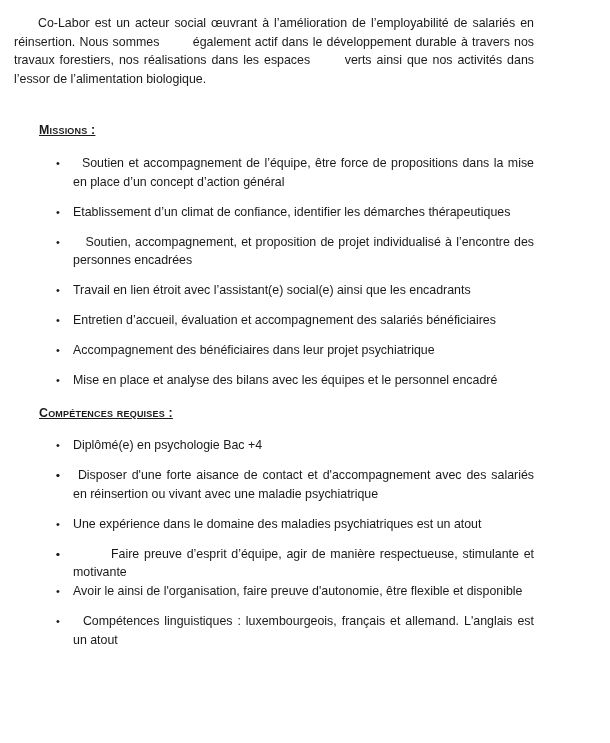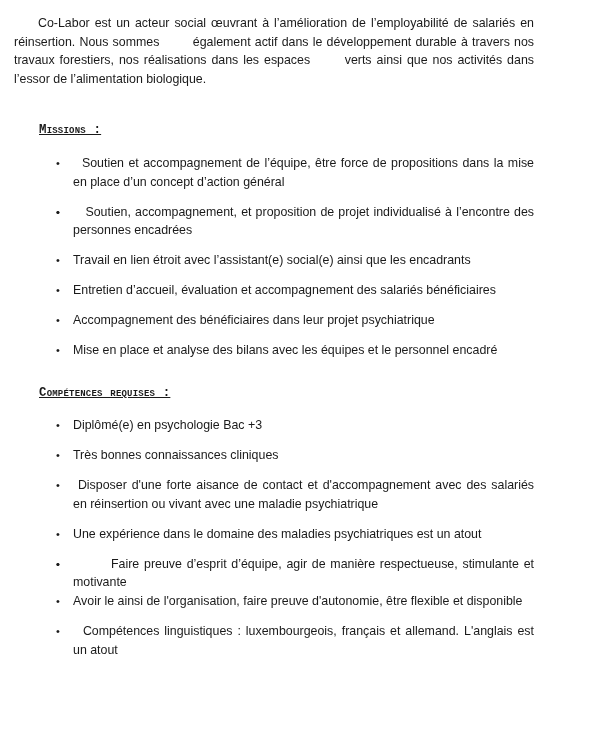--- a/index.html
+++ b/index.html
@@ -26,24 +26,23 @@
     margin: 0;
     text-align: justify;
     text-indent: 24px;
   }
   .section-heading {
     font-weight: bold;
     font-variant: small-caps;
     text-decoration: underline;
     letter-spacing: 0.2px;
     margin: 0 0 14px 25px;
-    font-family: Liberation Mono, monospace;
   }
   .heading-missions   { margin-top: 33px; }
-  .heading-competences{ margin-top: 24px; }
+  .heading-competences{ margin-top: 14px; }
   ul.bullet-list {
     list-style: none;
     margin: 0;
     padding: 0;
   }
   li.bullet-item {
     position: relative;
     padding-left: 59px;
     margin: 0 0 11.4px 0;
     text-align: justify;
@@ -65,20 +64,21 @@
 
   <div class="section-heading heading-missions">Missions&nbsp;:</div>
 
   <ul class="bullet-list">
     <li class="bullet-item">
       <span class="bullet-glyph">•</span>
       <span>&nbsp;&nbsp;Soutien et accompagnement de l’équipe, être force de propositions dans la mise en place d’un concept d’action général</span>
     </li>
     <li class="bullet-item">
       <span class="bullet-glyph">•</span>
+      <span>Etablissement d’un climat de confiance, identifier les démarches thérapeutiques</span>
     </li>
     <li class="bullet-item">
       <span class="bullet-glyph">•</span>
       <span>&nbsp;&nbsp;&nbsp;Soutien, accompagnement, et proposition de projet individualisé à l’encontre des personnes encadrées</span>
     </li>
     <li class="bullet-item">
       <span class="bullet-glyph">•</span>
       <span>Travail en lien étroit avec l’assistant(e) social(e) ainsi que les encadrants</span>
     </li>
     <li class="bullet-item">
@@ -93,25 +93,24 @@
       <span class="bullet-glyph">•</span>
       <span>Mise en place et analyse des bilans avec les équipes et le personnel encadré</span>
     </li>
   </ul>
 
   <div class="section-heading heading-competences">Compétences requises&nbsp;:</div>
 
   <ul class="bullet-list">
     <li class="bullet-item">
       <span class="bullet-glyph">•</span>
-      <span>Diplômé(e) en psychologie Bac +3</span>
+      <span>Diplômé(e) en psychologie Bac +4</span>
     </li>
     <li class="bullet-item">
       <span class="bullet-glyph">•</span>
-      <span>Très bonnes connaissances cliniques</span>
     </li>
     <li class="bullet-item">
       <span class="bullet-glyph">•</span>
       <span>&nbsp;Disposer d'une forte aisance de contact et d'accompagnement avec des salariés en réinsertion ou vivant avec une maladie psychiatrique</span>
     </li>
     <li class="bullet-item">
       <span class="bullet-glyph">•</span>
       <span>Une expérience dans le domaine des maladies psychiatriques est un atout</span>
     </li>
     <li class="bullet-item">

